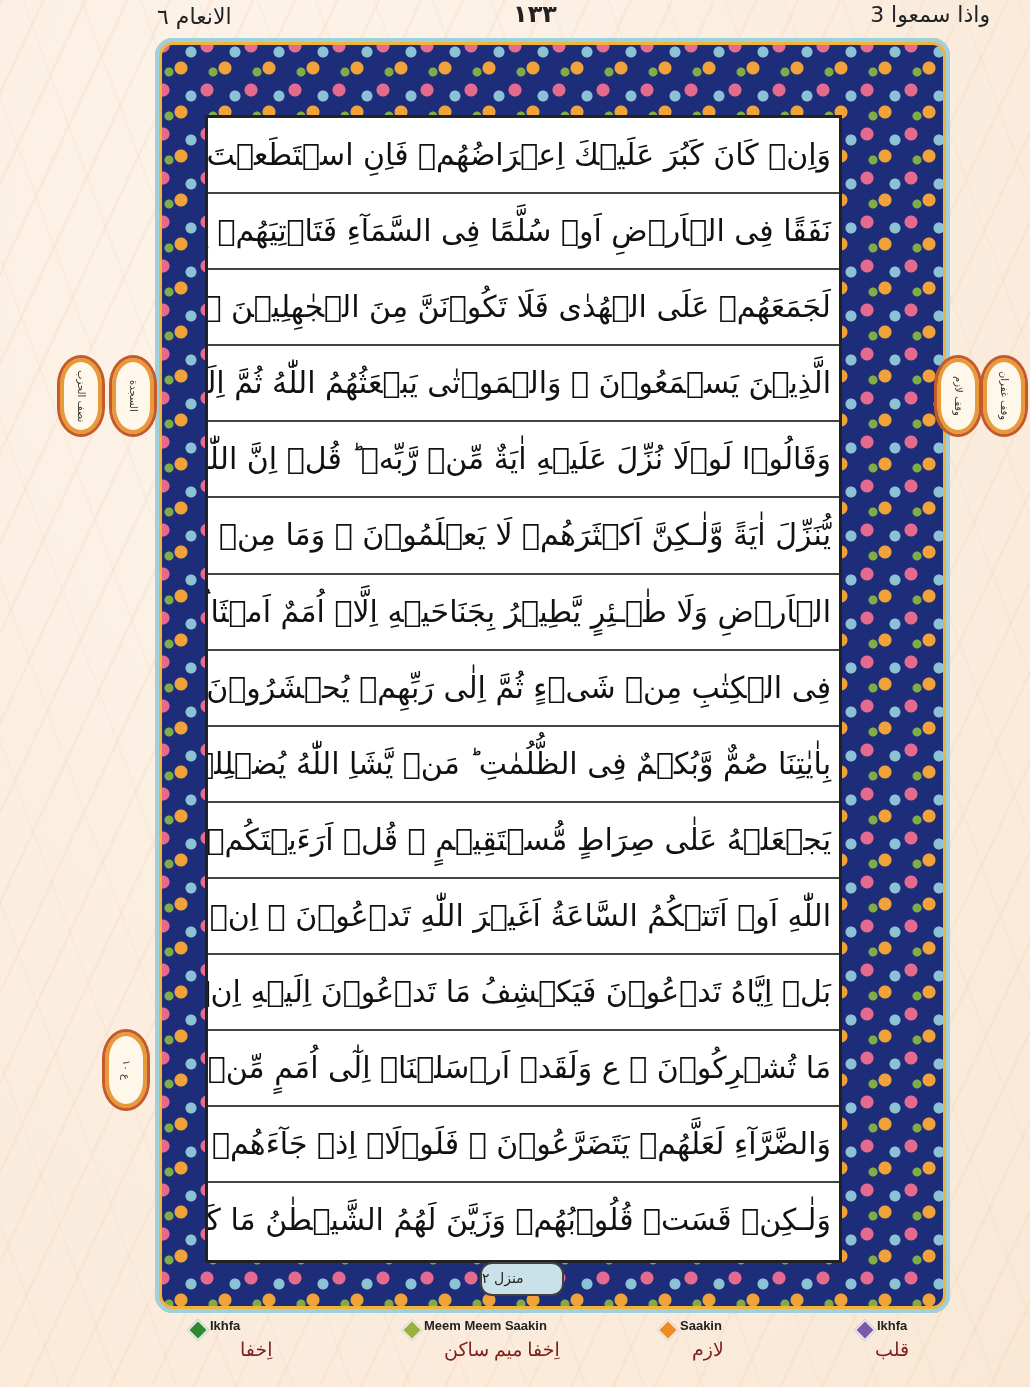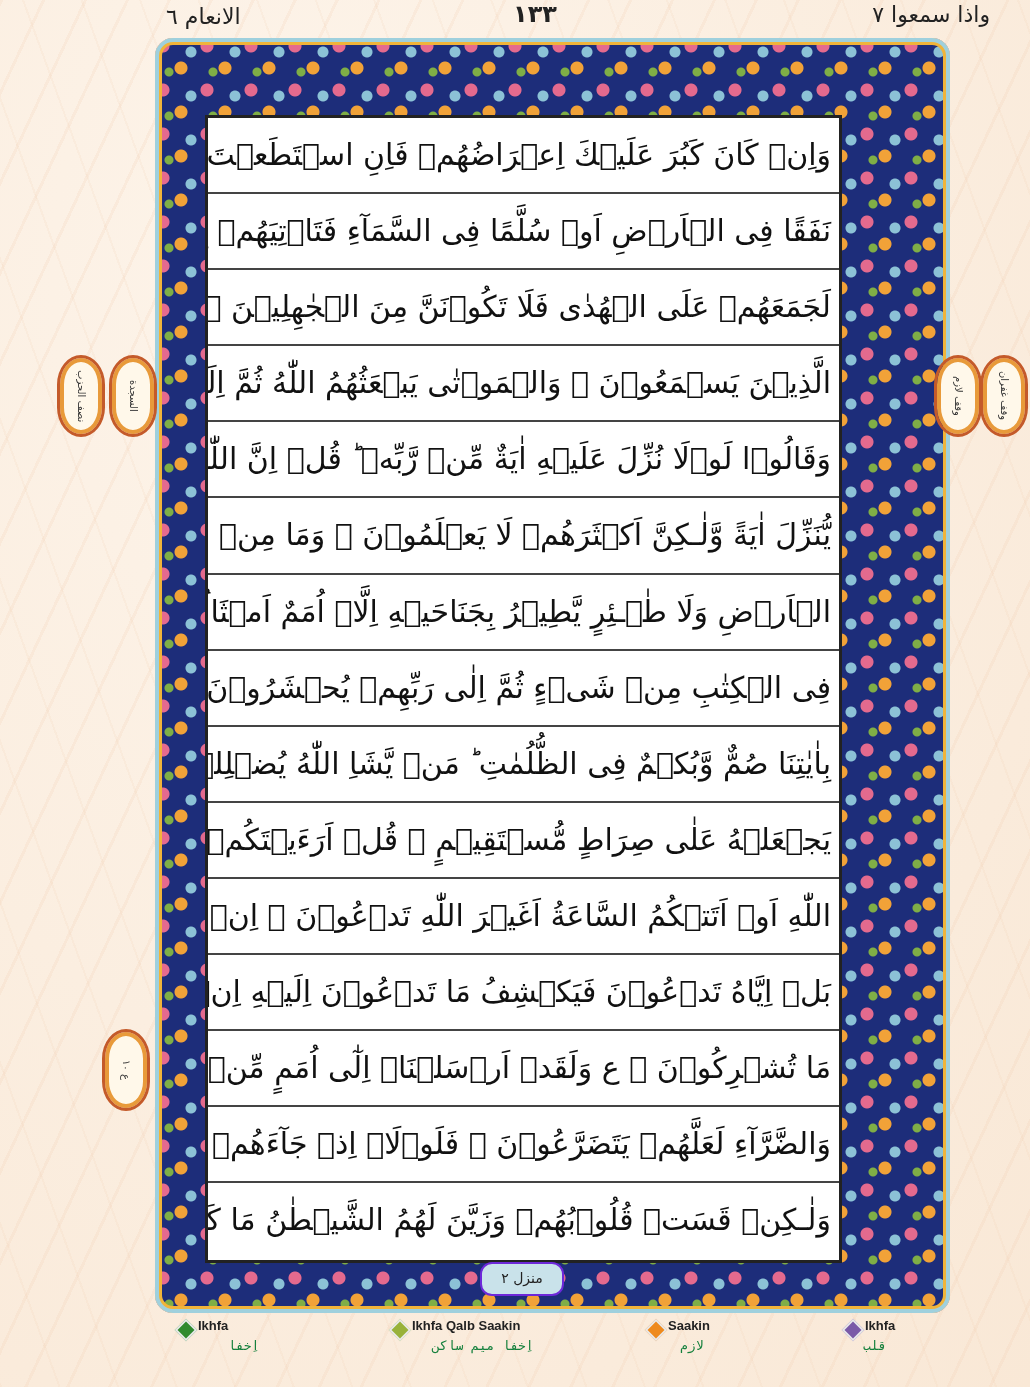--- a/index.html
+++ b/index.html
@@ -13,21 +13,21 @@
       font-family: "DejaVu Sans", sans-serif;
     }
     .header {
       position: absolute; top: 0; left: 0; width: 1030px; height: 52px;
     }
     .hdr-text {
       position: absolute; top: 4px; font-size: 22px; color: #222;
       direction: rtl; font-family: "DejaVu Sans", sans-serif;
     }
     .hdr-right { right: 40px; top: 2px; }
-    .hdr-left { left: 166px; }
+    .hdr-left { left: 157px; }
     .hdr-page { left: 500px; width: 70px; text-align: center; font-weight: bold; font-size: 24px; top: 0; }
 
     
     .frame {
       position: absolute; left: 155px; top: 38px; width: 795px; height: 1275px;
       border-radius: 18px;
       background:
         radial-gradient(circle at 8px 8px, #e46a8e 0 6px, transparent 7px) 0 0/44px 44px,
         radial-gradient(circle at 26px 30px, #f1a238 0 6px, transparent 7px) 0 0/44px 44px,
         radial-gradient(circle at 36px 14px, #8cc2d6 0 5px, transparent 6px) 0 0/44px 44px,
@@ -57,45 +57,45 @@
       border: 4px solid #e89a3a;
       outline: 3px solid #c45a2a;
       border-radius: 50% / 35%;
       box-sizing: border-box;
       font-size: 10px; color: #333; text-align: center;
       writing-mode: vertical-rl; line-height: 34px;
       font-family: "DejaVu Sans", sans-serif;
     }
     .manzil {
       position: absolute; left: 480px; top: 1262px; width: 80px; height: 30px;
-      background: #c9e2ea; border: 2px solid #6d28d9; border-radius: 12px;
-      text-align: center; font-size: 14px; line-height: 28px; color: #222;
+      background: #c9e2ea; border: 2px solid #404040; border-radius: 12px;
+      text-align: left; font-size: 14px; line-height: 28px; color: #222;
       direction: rtl;
     }
     
-    .legend { position: absolute; top: 1318px; left: 0; width: 916px; height: 60px; text-align: right; }
+    .legend { position: absolute; top: 1318px; left: 12px; width: 916px; height: 60px; text-align: right; }
     .legend-item { position: absolute; top: 0; }
     .diamond {
       position: absolute; left: 0; top: 4px; width: 12px; height: 12px;
       transform: rotate(45deg); border: 2px solid #e9e9e9;
     }
     .legend-en {
       position: absolute; left: 20px; top: 0; font-size: 13px; font-weight: bold;
       color: #222; white-space: nowrap; font-family: "Liberation Sans", sans-serif;
     }
     .legend-ar {
-      position: absolute; top: 20px; font-size: 13px; color: #15803d; white-space: nowrap;
-      direction: rtl; font-family: Liberation Mono, monospace;
+      position: absolute; top: 20px; font-size: 19px; color: #7f1d1d; white-space: nowrap;
+      direction: rtl; font-family: Liberation Serif, serif;
     }
   </style>
 </head>
 <body>
 
 <div class="header">
-  <span class="hdr-text hdr-right">واذا سمعوا ۷</span>
+  <span class="hdr-text hdr-right">واذا سمعوا 3</span>
   <span class="hdr-text hdr-page">١٣٣</span>
   <span class="hdr-text hdr-left">الانعام ٦</span>
 </div>
 
 <div class="frame"></div>
 
 <div class="text-panel">
   <div class="line">وَاِنۡ كَانَ كَبُرَ عَلَيۡكَ اِعۡرَاضُهُمۡ فَاِنِ اسۡتَطَعۡتَ اَنۡ تَبۡتَغِىَ</div>
   <div class="line">نَفَقًا فِى الۡاَرۡضِ اَوۡ سُلَّمًا فِى السَّمَآءِ فَتَاۡتِيَهُمۡ بِاٰيَةٍ‌ ؕ وَلَوۡ شَآءَ اللّٰهُ</div>
   <div class="line">لَجَمَعَهُمۡ عَلَى الۡهُدٰى فَلَا تَكُوۡنَنَّ مِنَ الۡجٰهِلِيۡنَ ۞ اِنَّمَا يَسۡتَجِيۡبُ</div>
@@ -122,21 +122,21 @@
 <div class="manzil">منزل ٢</div>
 
 <div class="legend">
   <div class="legend-item" style="left:178px;">
     <span class="diamond" style="background:#2f8a2f;"></span>
     <span class="legend-en">Ikhfa</span>
     <span class="legend-ar" style="left:50px;">اِخفا</span>
   </div>
   <div class="legend-item" style="left:392px;">
     <span class="diamond" style="background:#98b23a;"></span>
-    <span class="legend-en">Ikhfa Qalb Saakin</span>
+    <span class="legend-en">Meem Meem Saakin</span>
     <span class="legend-ar" style="left:40px;">اِخفا میم ساکن</span>
   </div>
   <div class="legend-item" style="left:648px;">
     <span class="diamond" style="background:#ee8a1e;"></span>
     <span class="legend-en">Saakin</span>
     <span class="legend-ar" style="left:32px;">لازم</span>
   </div>
   <div class="legend-item" style="left:845px;">
     <span class="diamond" style="background:#7a5aa8;"></span>
     <span class="legend-en">Ikhfa</span>

